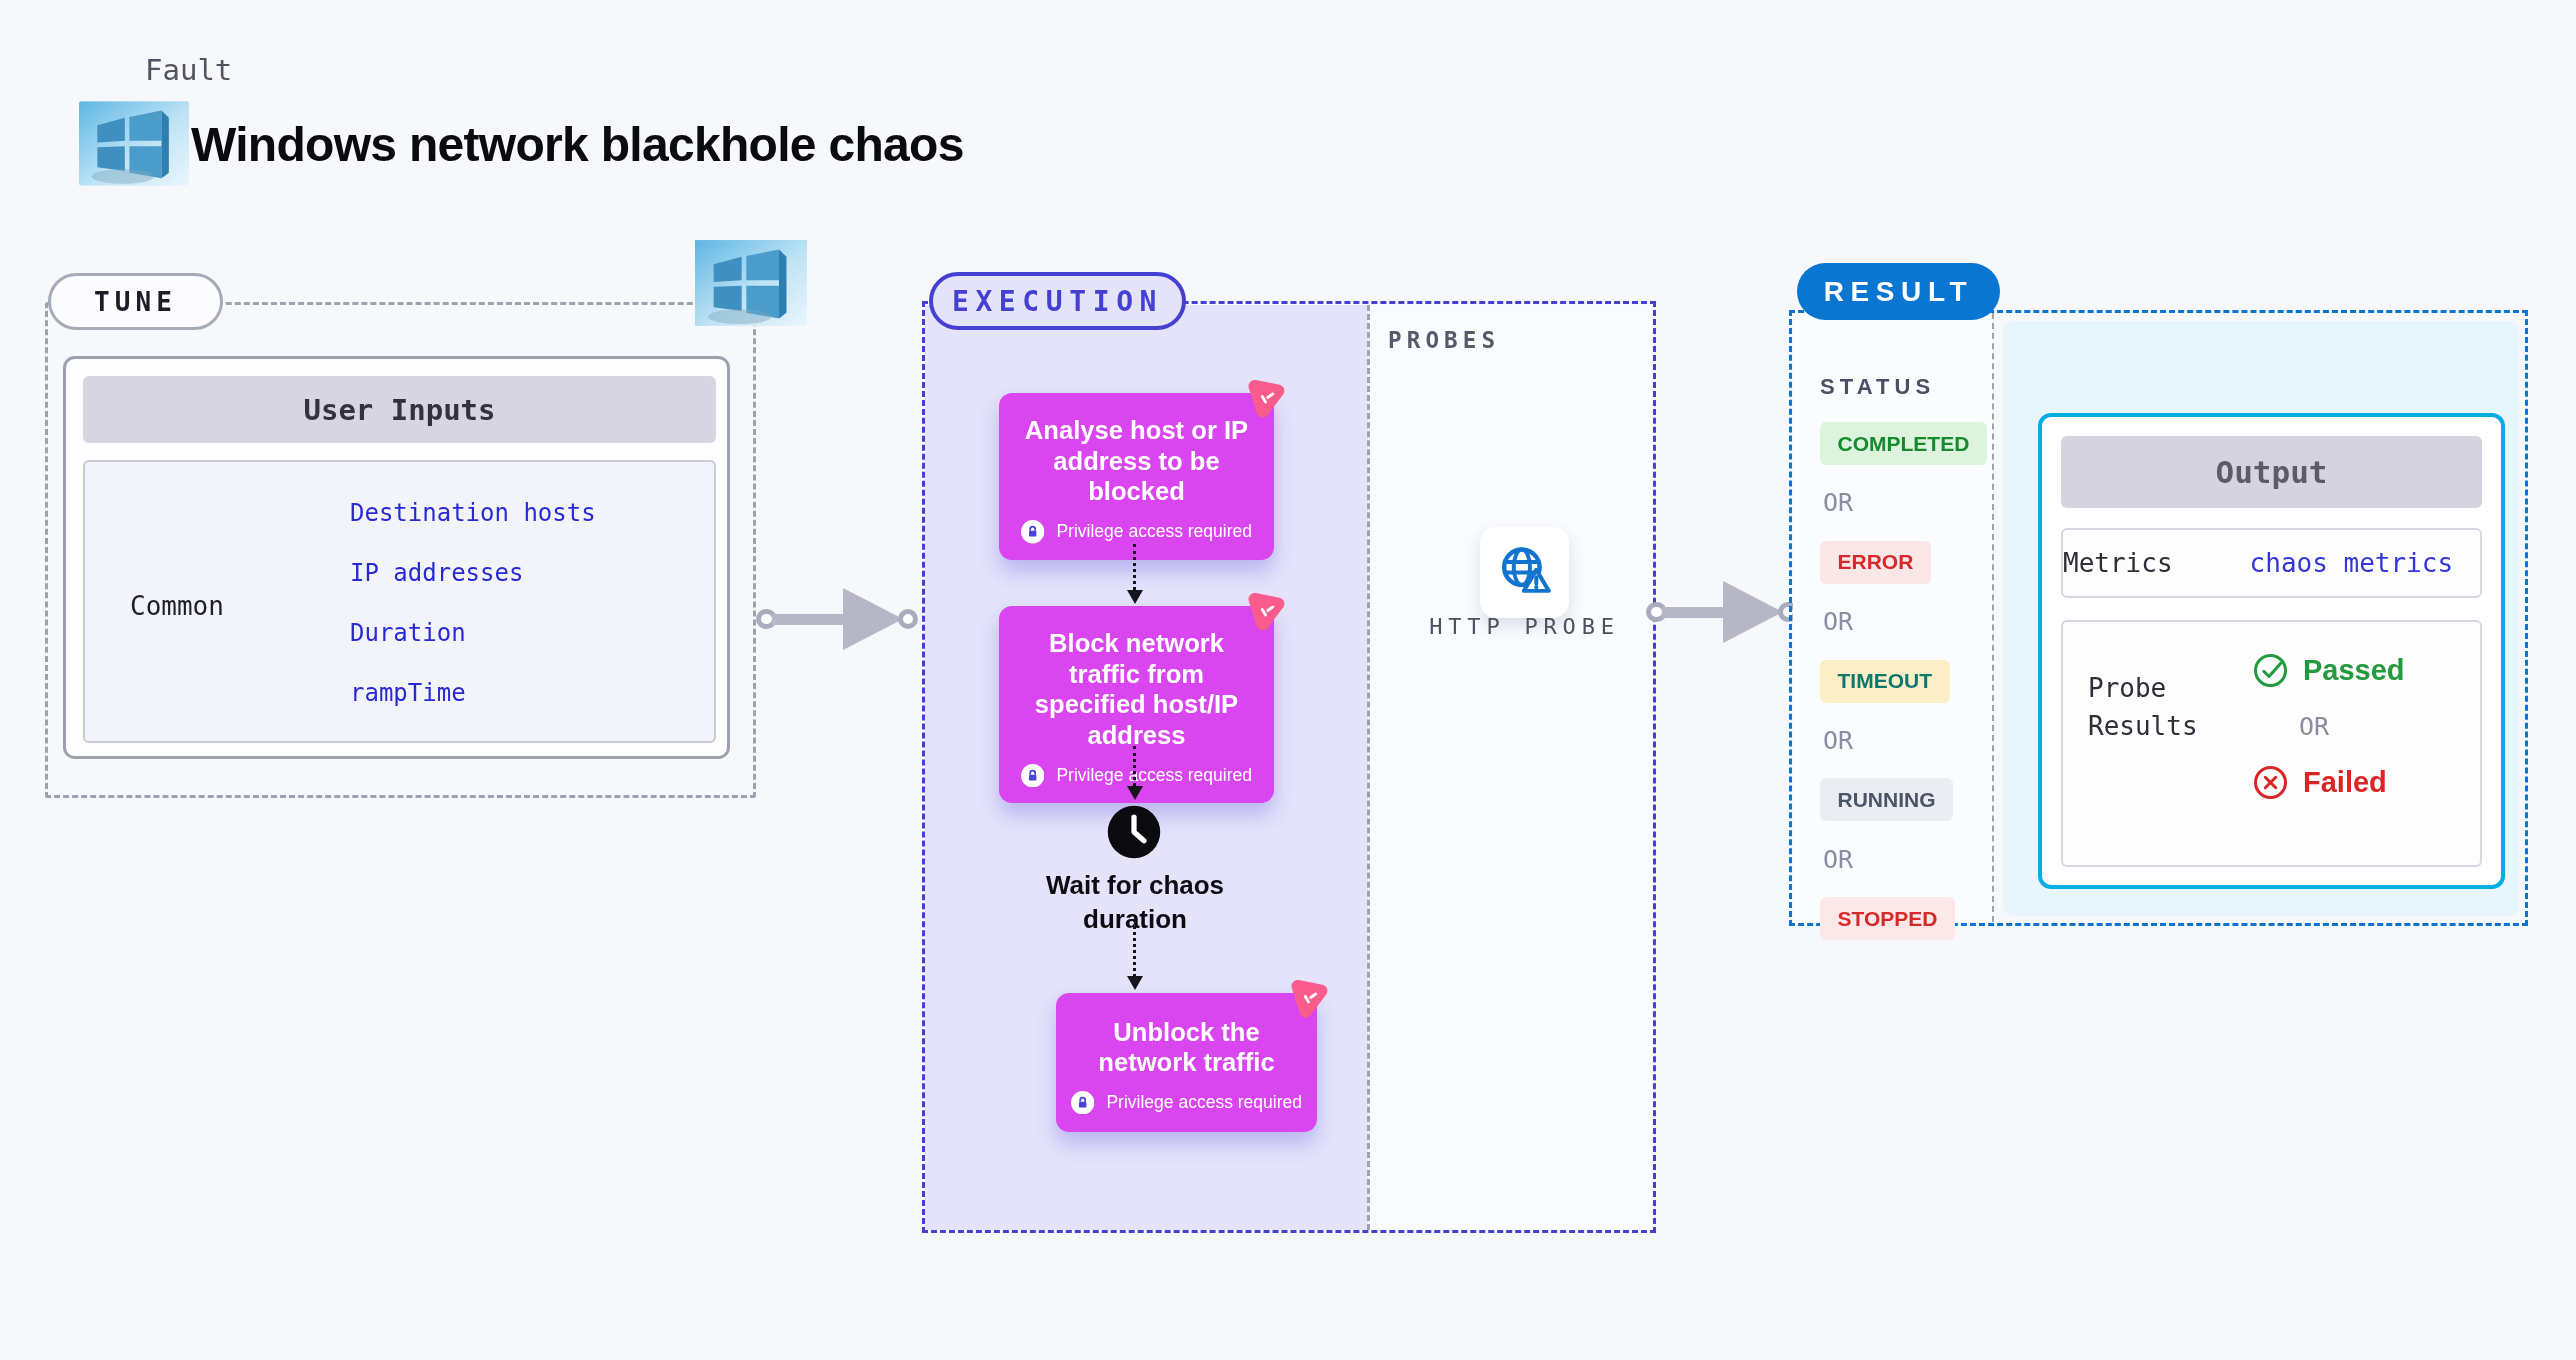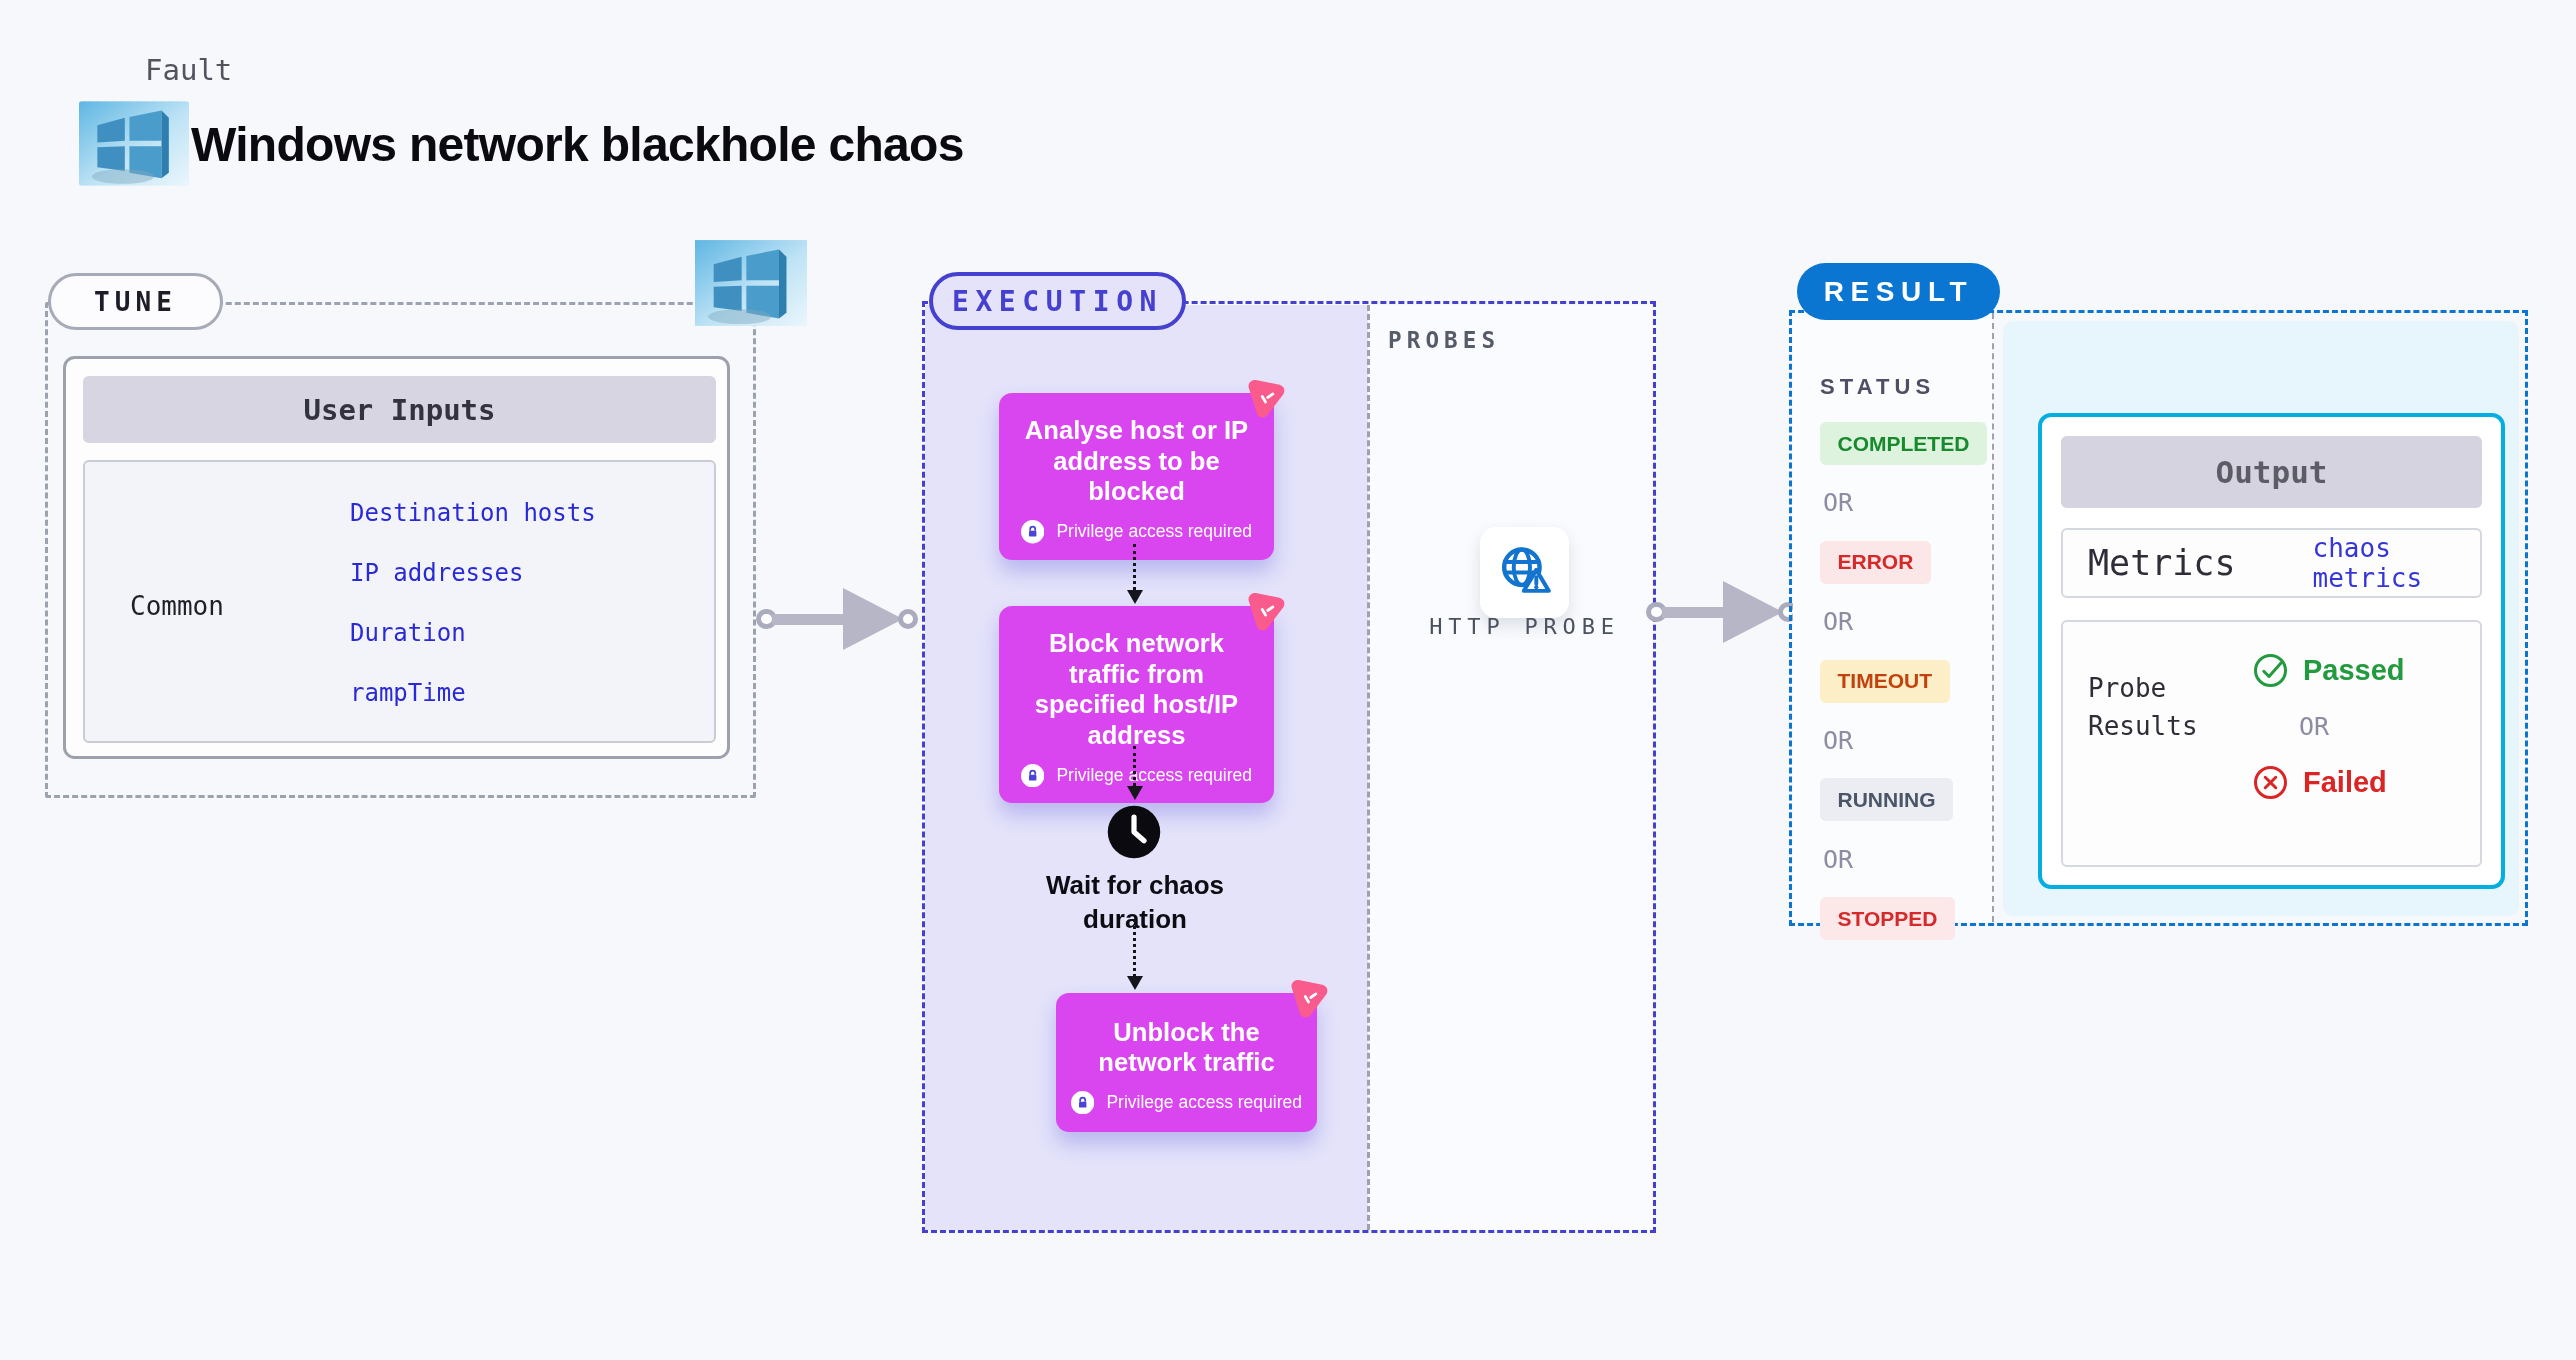--- a/index.html
+++ b/index.html
@@ -80,31 +80,31 @@
   .result-box { left:1789px; top:310px; width:739px; height:616px; border:3.7px dashed #0B76D1; }
   .result-left-bg { left:1793px; top:313px; width:199px; height:609px; background:#FBFCFE; }
   .result-divider { left:1992px; top:313px; width:0; height:609px; border-left:2.9px dashed #9CA2AE; }
   .result-right-bg { left:2003px; top:321px; width:516px; height:595px; background:#E7F5FC; border-radius:10.2px; }
 
   .status-heading { left:1820px; top:374px; font-size:22px; font-weight:bold; color:#4e4e64; letter-spacing:5.1px; }
   .status-col { left:1820px; top:422px; display:flex; flex-direction:column; align-items:flex-start; }
   .badge { font-size:21px; font-weight:bold; padding:9.5px 17.5px; border-radius:5.8px; white-space:nowrap; }
   .badge.success { background:#DDF3DE; color:#178A2E; }
   .badge.error   { background:#FBE7E8; color:#D62A2A; }
-  .badge.timeout { background:#FCEFC7; color:#c2410c;text-align:right; }
+  .badge.timeout { background:#FCEFC7; color:#0f766e;text-align:right; }
   .badge.running { background:#ECEDF3; color:#4A5568; }
   .badge.stopped { background:#FCE8E8; color:#D62A2A; }
   .or { font-family:"DejaVu Sans Mono", monospace; font-size:25px; color:#8c8ca2; margin:23.4px 0 23.4px 2.9px; }
 
   .output-card { left:2038px; top:413px; width:467px; height:476px; background:#ffffff; border:4.4px solid #05AEE0; border-radius:13px; }
   .output-header { left:19px; top:19px; width:421px; height:72px; background:#D5D3DF; border-radius:5.8px;
                    display:flex; align-items:center; justify-content:center; font-size:31px; color:#5c5c66; font-weight:600; }
   .metrics-row { left:19px; top:111px; width:421px; height:70px; background:#FDFDFE; border:2.2px solid #D6D8E0; border-radius:5.8px;
                  display:flex; align-items:center; }
-  .metrics-label { margin-left:25px; font-size:35px; color:#2e2e38; }
+  .metrics-label { font-size:26px; color:#2e2e38; }
   .metrics-value { margin-left:77px; font-size:26px; color:#3535d8; cursor:pointer; }
   .probe-res-row { left:19px; top:203px; width:421px; height:247px; background:#FDFDFE; border:2.2px solid #D6D8E0; border-radius:5.8px; }
   .probe-res-label { position:absolute; left:25px; top:48px; font-size:26px; color:#2e2e38; line-height:1.45; width:146px; }
   .verdicts { position:absolute; left:188px; top:29px; display:flex; flex-direction:column; }
   .verdict { display:flex; align-items:center; gap:13px; }
   .verdict-text { font-size:29px; font-weight:bold; }
   .passed .verdict-text { color:#229A3E; }
   .failed .verdict-text { color:#DB2424; }
   .verdict-or { font-family:"DejaVu Sans Mono", monospace; font-size:25px; color:#8c8ca2; margin:22px 0 22px 48px; }
 </style>

